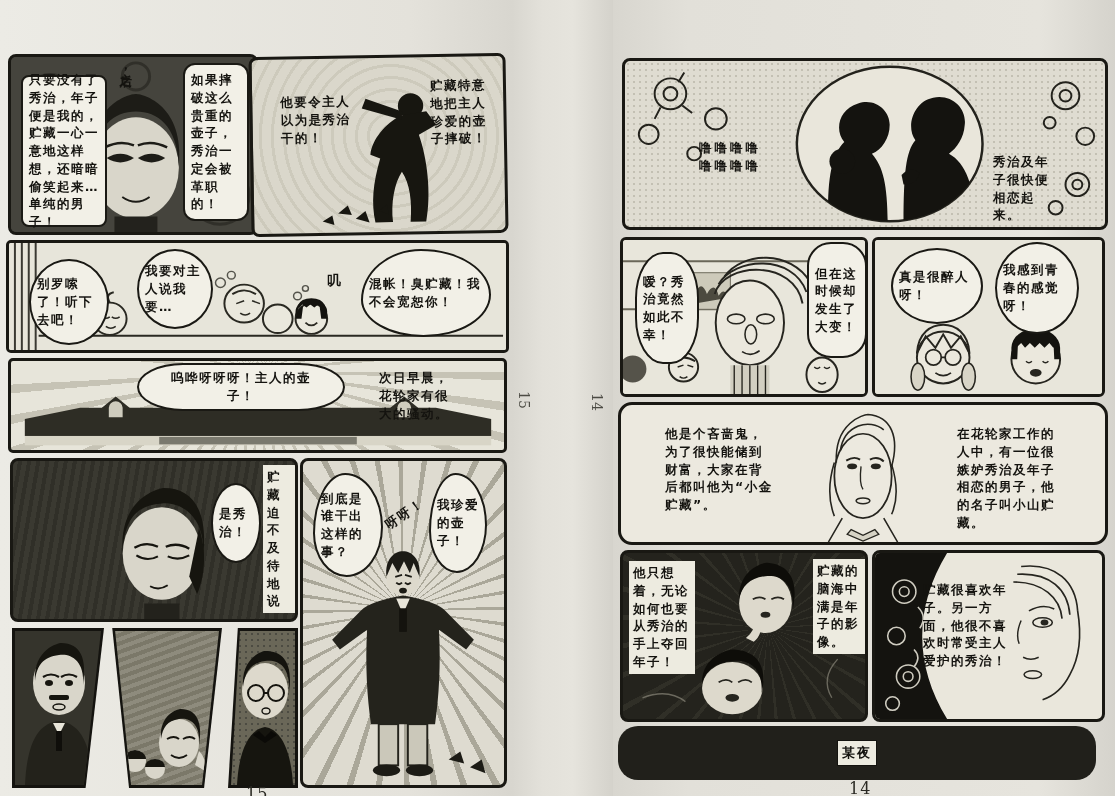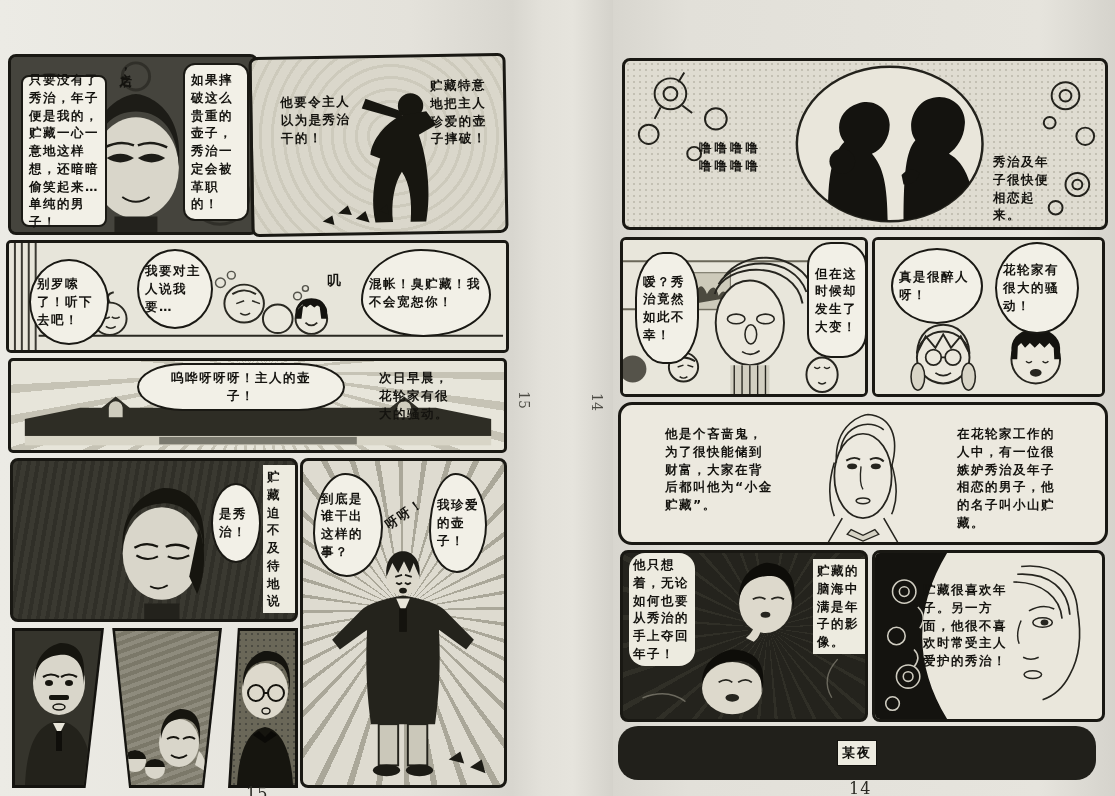--- a/index.html
+++ b/index.html
@@ -326,21 +326,21 @@
         <path d="M140,124 a25,25 0 0 1 50,0 l0,-12 a25,20 0 0 0 -50,0 Z" fill="#14130f"></path>
         <path d="M142,108 a24,18 0 0 1 46,0 l-5,4 -4,-5 -5,5 -5,-5 -5,5 -5,-5 -5,5 -4,-5 -4,4 Z" fill="#14130f"></path>
         <path d="M140,124 q0,-18 7,-22 l-1,22 Z M190,124 q0,-18 -7,-22 l1,22 Z" fill="#14130f"></path>
         <path d="M155,126 q3,3 6,0 M172,126 q3,3 6,0" stroke="#26251f" stroke-width="1.6" fill="none"></path>
         <ellipse cx="165" cy="138" rx="6" ry="4" fill="#26251f"></ellipse>
       </svg>
       <div class="t bubble ellipse" style="left:16px;top:8px;width:92px;height:76px;">
         <span class="inner">真是很醉人呀！</span>
       </div>
       <div class="t bubble ellipse" style="left:120px;top:2px;width:84px;height:92px;">
-        <span class="inner">花轮家有很大的骚动！</span>
+        <span class="inner">我感到青春的感觉呀！</span>
       </div>
     </div>
 
     <div class="panel" style="left:5px;top:402px;width:490px;height:143px;border-radius:14px;background:#ece9df;">
       <svg class="art" viewBox="0 0 490 143" preserveAspectRatio="none">
         <ellipse cx="245" cy="74" rx="29" ry="44" fill="#ece9df" stroke="#26251f" stroke-width="1.8"></ellipse>
         <g stroke="#26251f" fill="none" stroke-width="1.6">
           <path d="M218,60 C216,18 246,10 250,10 C274,12 282,34 274,64"></path>
           <path d="M222,48 C226,20 252,14 266,26"></path>
           <path d="M216,60 C210,80 210,100 216,116"></path>
@@ -369,21 +369,21 @@
         <path d="M81,136 C80,108 106,100 114,100 C140,102 148,120 142,146 C144,118 128,110 112,112 C94,114 84,122 81,136 Z" fill="#0e0d09"></path>
         <path d="M98,134 q8,-5 14,0 M118,134 q8,-5 14,0" stroke="#26251f" stroke-width="1.8" fill="none"></path>
         <ellipse cx="112" cy="150" rx="7" ry="4" fill="#26251f"></ellipse>
         <g stroke="#8a877a" fill="none" stroke-width="1.4" opacity=".7">
           <path d="M10,20 q30,10 40,40"></path>
             <path d="M230,30 q-20,24 -10,50"></path>
             <path d="M20,150 q26,-10 44,4"></path>
             <path d="M214,150 q-12,-20 6,-40"></path>
         </g>
       </svg>
-      <div class="t chip" style="left:6px;top:0;width:66px;border-radius:16px;">他只想着，无论如何也要从秀治的手上夺回年子！</div>
+      <div class="t chip" style="left:6px;top:8px;width:66px;">他只想着，无论如何也要从秀治的手上夺回年子！</div>
       <div class="t chip" style="left:190px;top:6px;width:52px;">贮藏的脑海中满是年子的影像。</div>
     </div>
 
     <div class="panel" style="left:259px;top:550px;width:233px;height:172px;background:#eae7dc;">
       <svg class="art" viewBox="0 0 233 172" preserveAspectRatio="none">
         <path d="M0,0 L74,0 C40,56 40,116 74,172 L0,172 Z" fill="#14130f"></path>
         <g stroke="#cfccc0" fill="none" stroke-width="1.6">
           <circle cx="30" cy="40" r="12"></circle>
             <circle cx="30" cy="40" r="5"></circle>
             <circle cx="22" cy="86" r="9"></circle>

